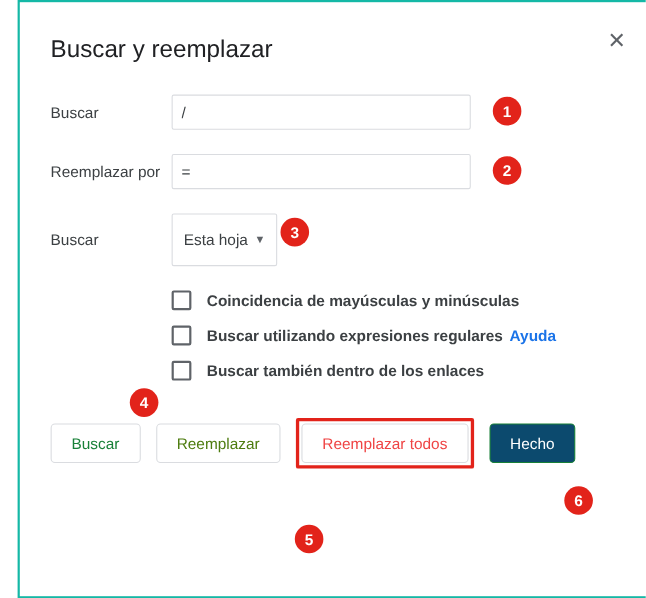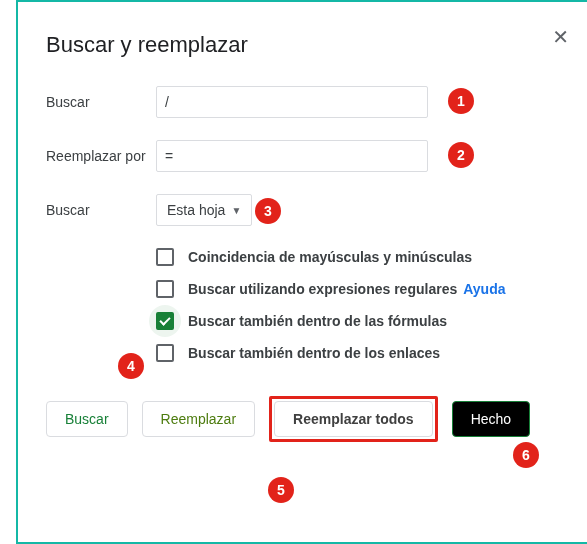--- a/index.html
+++ b/index.html
@@ -19,21 +19,21 @@
   }
   .row { display: flex; align-items: center; margin-bottom: 22px; }
   .label { width: 110px; font-size: 14px; color: #3c4043; }
   .text-input {
     flex: 0 0 272px; height: 32px;
     border: 1px solid #dadce0; border-radius: 2px;
     padding: 0 8px; font-size: 14px; color: #3c4043;
   }
   .dropdown {
     display: inline-flex; align-items: center;
-    height: 32px; padding: 0 10px;
+    height: 48px; padding: 0 10px;
     border: 1px solid #dadce0; border-radius: 2px;
     font-size: 14px; color: #3c4043; cursor: pointer;
     background: #fff;
   }
   .caret { margin-left: 6px; font-size: 10px; color: #5f6368; }
   .options { margin-left: 110px; }
   .opt-row { display: flex; align-items: center; margin-bottom: 14px; position: relative; font-weight: bold; }
   .chk {
     width: 18px; height: 18px; border: 2px solid #5f6368; border-radius: 2px;
     margin-right: 14px; display: inline-flex; align-items: center; justify-content: center;
@@ -54,21 +54,21 @@
   .link { color: #1a73e8; cursor: pointer; margin-left: 6px; font-size: 14px; }
   .button-row { display: flex; gap: 14px; margin-top: 34px; align-items: center; }
   .btn {
     height: 36px; padding: 0 18px;
     border: 1px solid #dadce0; border-radius: 4px;
     background: #fff; font-size: 14px; cursor: pointer;
     display: inline-flex; align-items: center; justify-content: center;
   }
   .btn.find { color: #188038; font-weight: 500; border-color: #dadce0; }
   .btn.disabled { color: #4d7c0f; cursor: default; }
-  .btn.primary { background: #000000; color: #fff; border-color: #188038; font-weight: 500; }
+  .btn.primary { background: #0c4a6e; color: #fff; border-color: #188038; font-weight: 500; }
   .hl-box { border: 3px solid #e2231a; border-radius: 2px; padding: 2px; display: inline-flex; }
   .annot {
     position: absolute; width: 26px; height: 26px; border-radius: 50%;
     background: #e2231a; color: #fff; font-size: 14px; font-weight: bold;
     display: flex; align-items: center; justify-content: center;
     pointer-events: none;
   }
 </style>
 </head>
 <body>
@@ -100,35 +100,30 @@
     <div class="opt-row">
       <span class="chk"></span>
       <span class="opt-label">Coincidencia de mayúsculas y minúsculas</span>
     </div>
     <div class="opt-row">
       <span class="chk"></span>
       <span class="opt-label">Buscar utilizando expresiones regulares</span>
       <span class="link">Ayuda</span>
     </div>
     <div class="opt-row">
-      <span class="chk-halo"></span>
-      <span class="chk checked"></span>
-      <span class="opt-label">Buscar también dentro de las fórmulas</span>
-    </div>
-    <div class="opt-row">
       <span class="chk"></span>
       <span class="opt-label">Buscar también dentro de los enlaces</span>
     </div>
   </div>
 
   <div class="button-row">
     <button class="btn find">Buscar</button>
     <button class="btn disabled">Reemplazar</button>
     <span class="hl-box">
-      <button class="btn" style="color:#404040;font-weight:700;">Reemplazar todos</button>
+      <button class="btn" style="color:#ef4444;font-weight:400;">Reemplazar todos</button>
     </span>
     <button class="btn primary">Hecho</button>
   </div>
 
   <div class="annot" style="top:86px; left:430px;">1</div>
   <div class="annot" style="top:140px; left:430px;">2</div>
   <div class="annot" style="top:196px; left:237px;">3</div>
   <div class="annot" style="top:351px; left:100px;">4</div>
   <div class="annot" style="top:475px; left:250px;">5</div>
   <div class="annot" style="top:440px; left:495px;">6</div>

